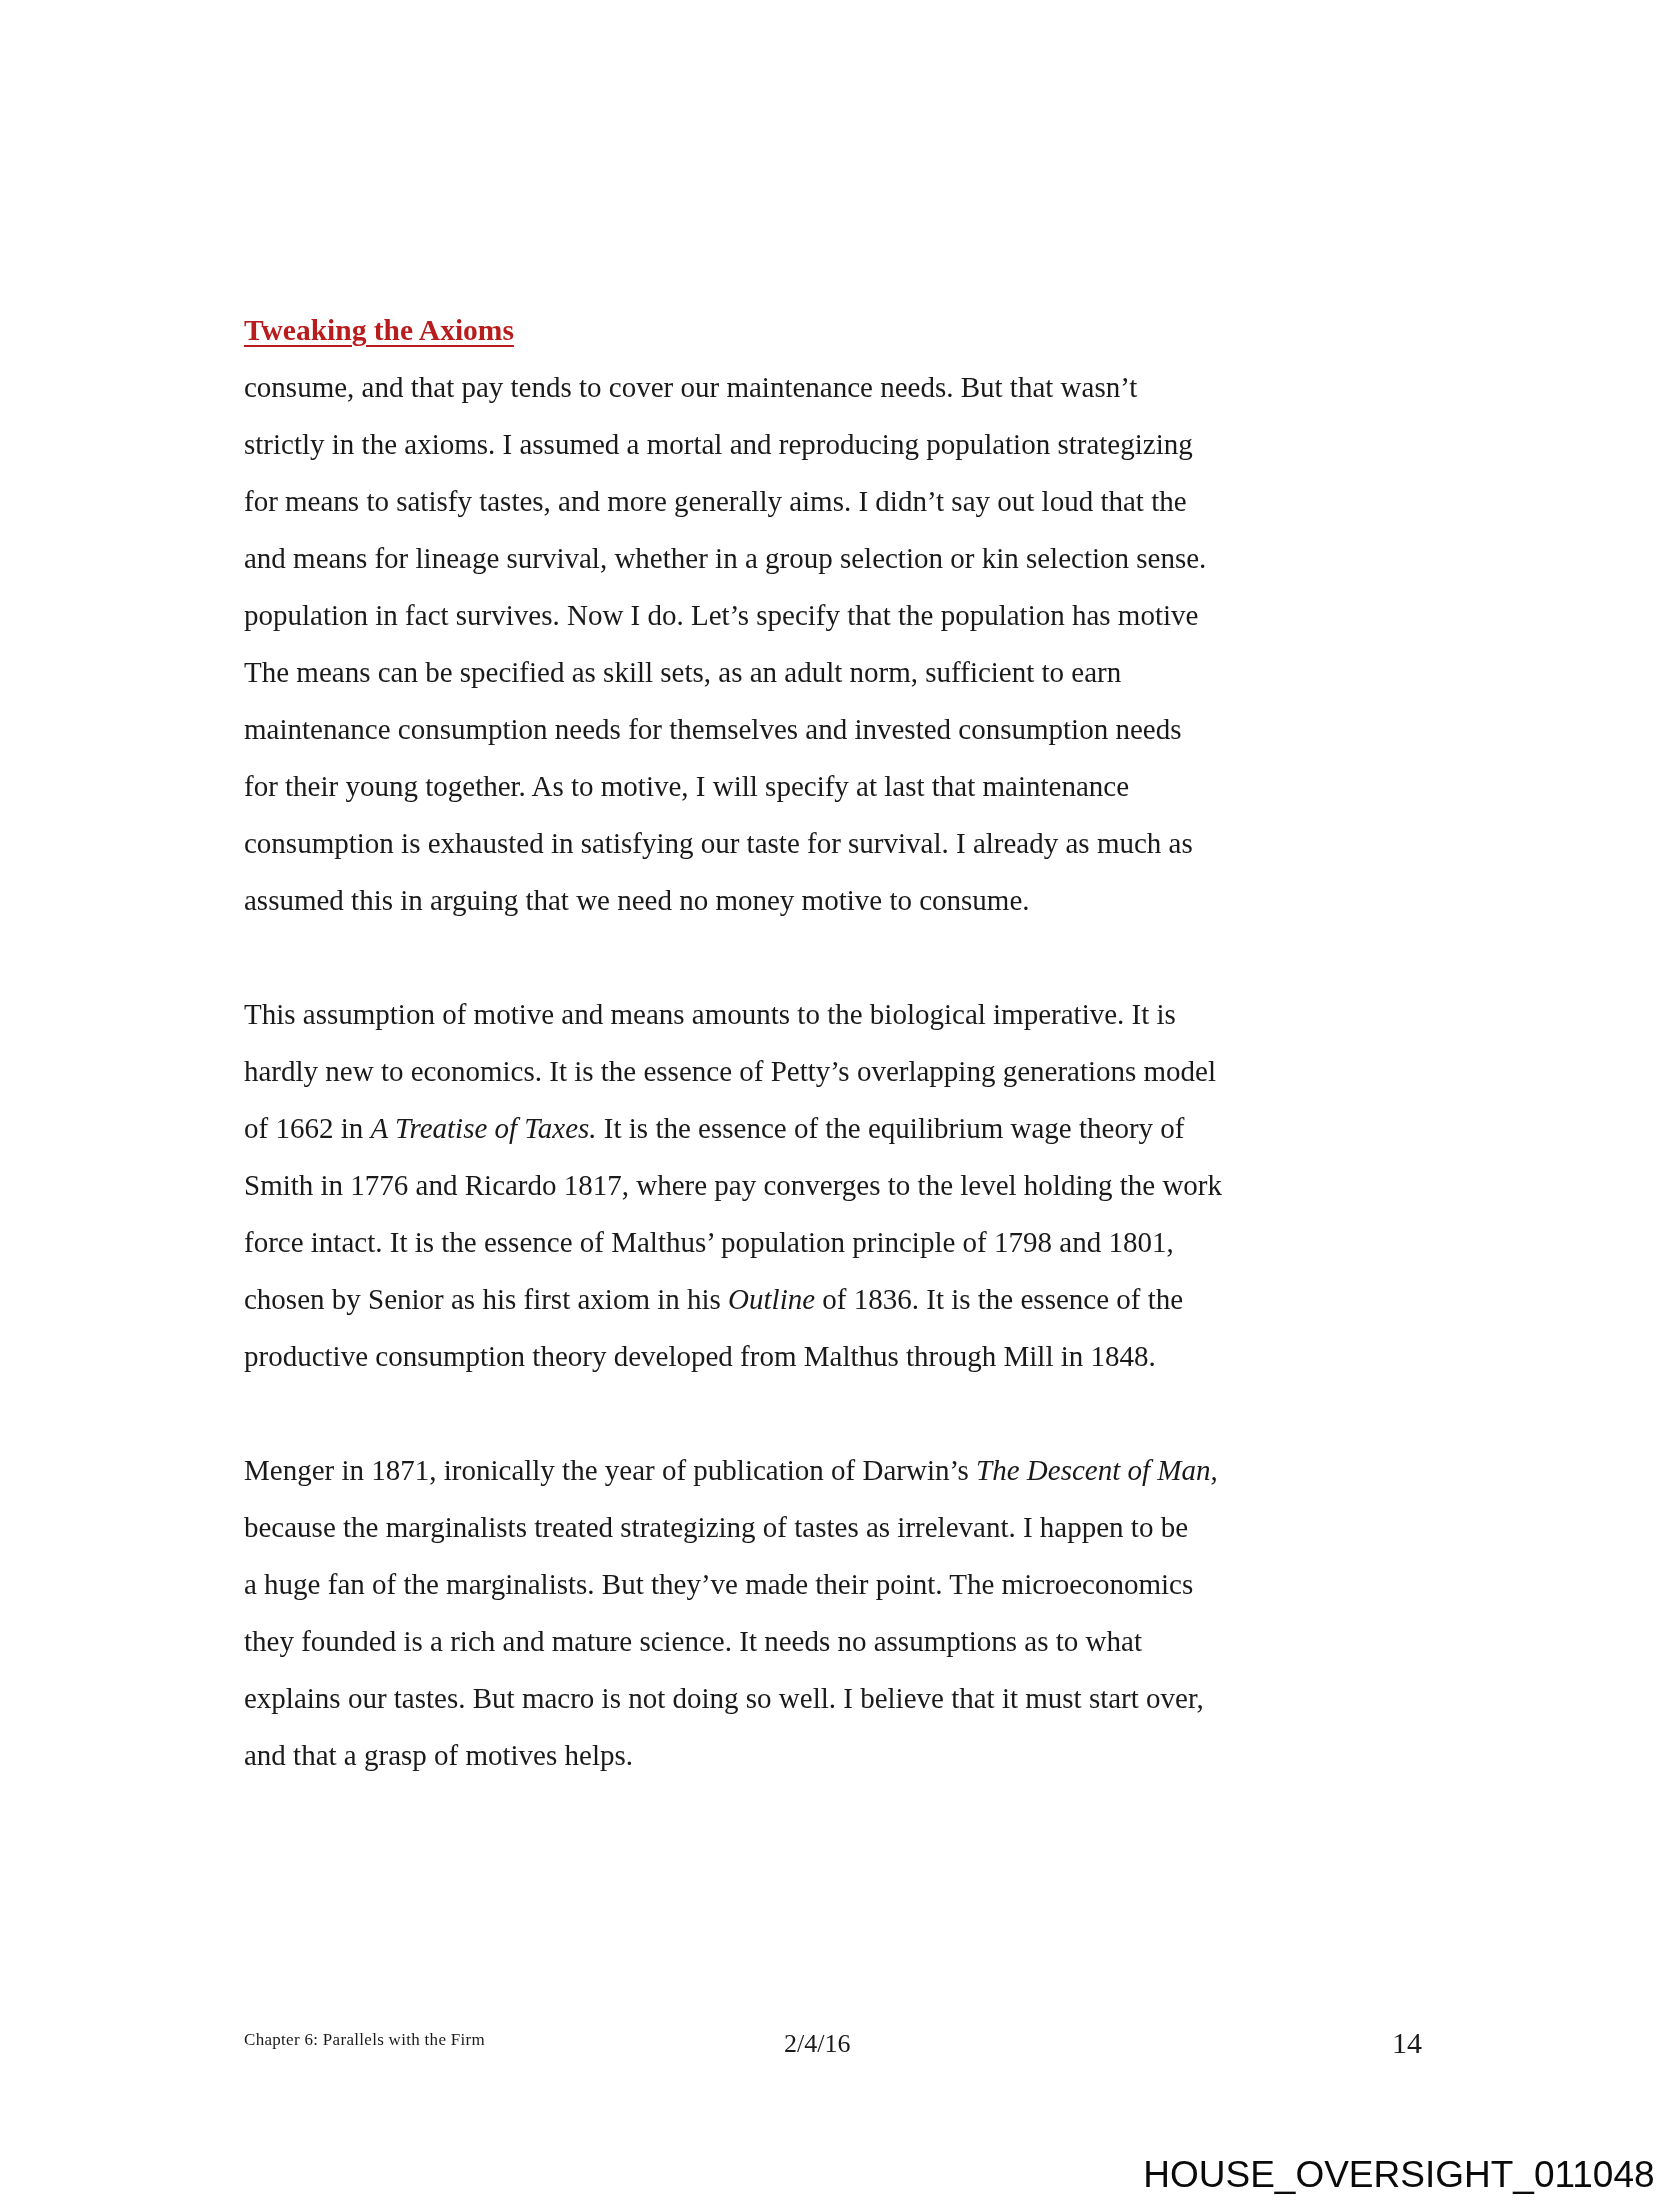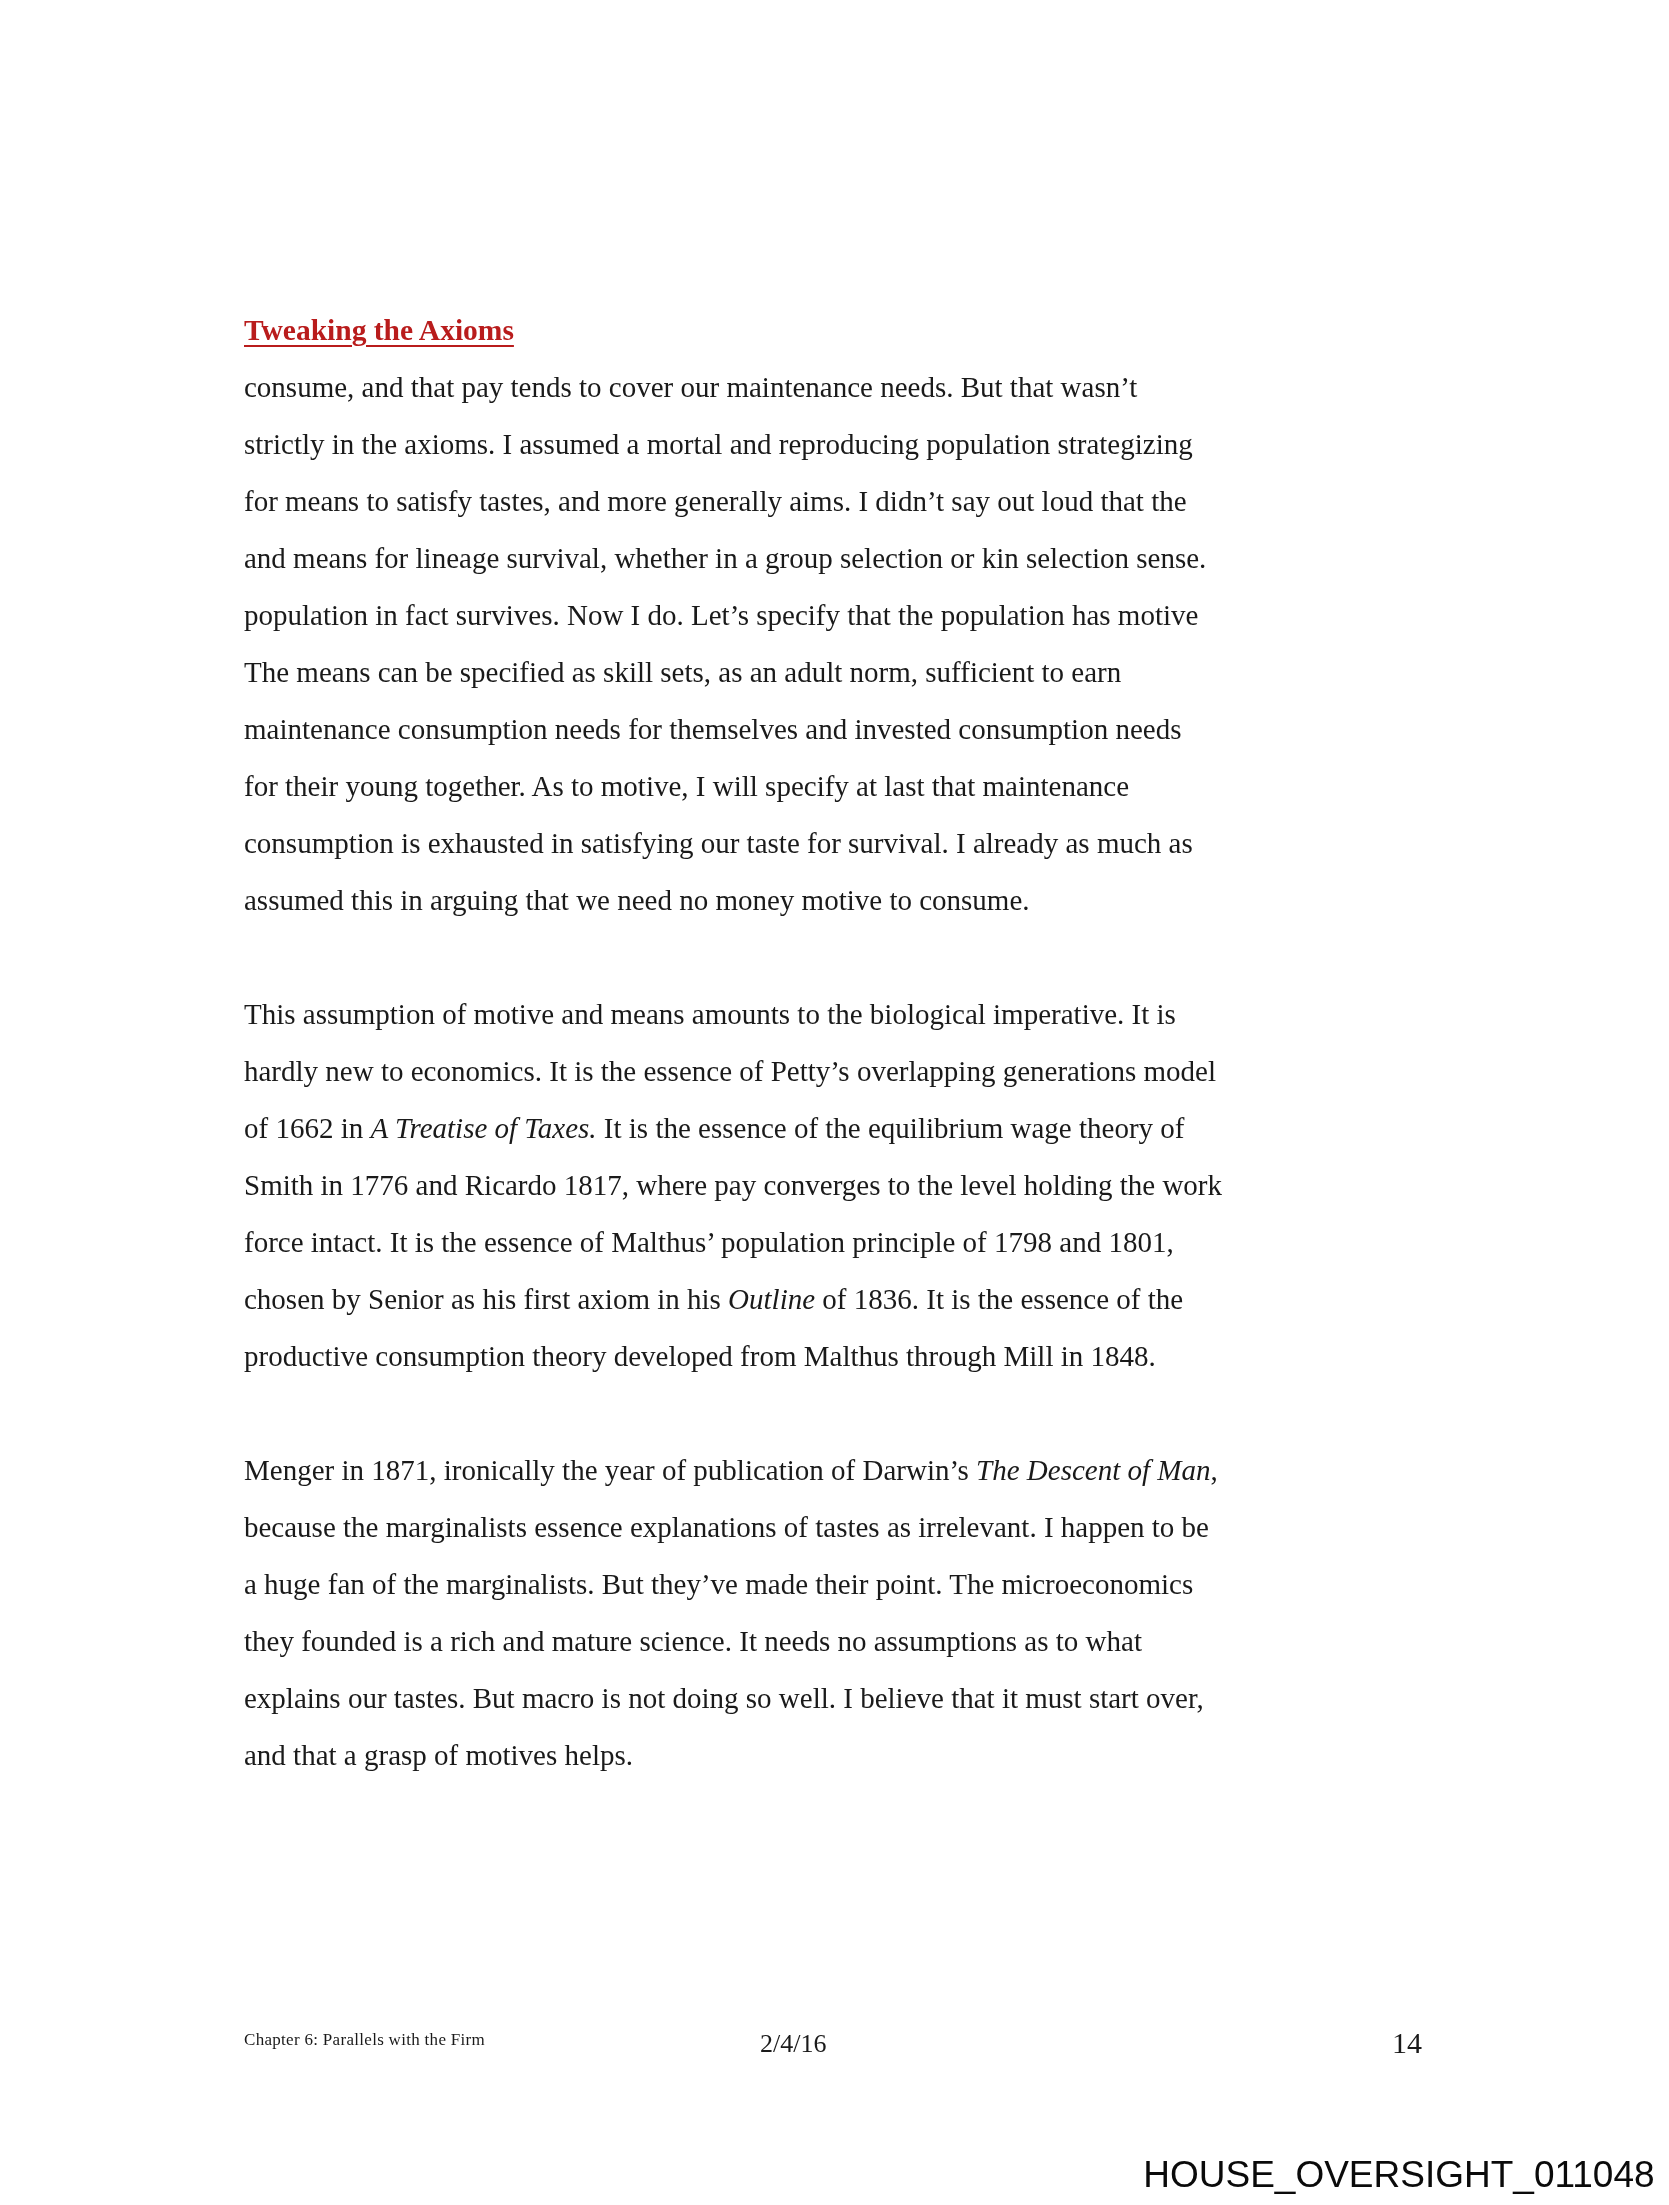--- a/index.html
+++ b/index.html
@@ -56,21 +56,21 @@
   .footer-chapter {
     position: absolute;
     left: 0;
     top: 0;
     font-size: 17px;
     line-height: 1;
     letter-spacing: 0.3px;
   }
   .footer-date {
     position: absolute;
-    left: 516px;
+    left: 540px;
     top: 0;
     font-size: 26px;
     line-height: 1;
   }
   .footer-page-number {
     position: absolute;
     right: 16px;
     top: -2.6px;
     font-size: 30px;
     line-height: 1;
@@ -111,21 +111,21 @@
           <div class="line"><span>This assumption of motive and means amounts to the biological imperative. It is</span></div>
           <div class="line"><span>hardly new to economics. It is the essence of Petty’s overlapping generations model</span></div>
           <div class="line"><span>of 1662 in </span><span class="italic">A Treatise of Taxes.</span><span> It is the essence of the equilibrium wage theory of</span></div>
           <div class="line"><span>Smith in 1776 and Ricardo 1817, where pay converges to the level holding the work</span></div>
           <div class="line"><span>force intact. It is the essence of Malthus’ population principle of 1798 and 1801,</span></div>
           <div class="line"><span>chosen by Senior as his first axiom in his </span><span class="italic">Outline</span><span> of 1836. It is the essence of the</span></div>
           <div class="line"><span>productive consumption theory developed from Malthus through Mill in 1848.</span></div>
         </div>
         <div class="paragraph">
           <div class="line"><span>Menger in 1871, ironically the year of publication of Darwin’s </span><span class="italic">The Descent of Man</span><span>,</span></div>
-          <div class="line"><span>because the marginalists essence explanations of tastes as irrelevant. I happen to be</span></div>
+          <div class="line"><span>because the marginalists treated strategizing of tastes as irrelevant. I happen to be</span></div>
           <div class="line"><span>a huge fan of the marginalists. But they’ve made their point. The microeconomics</span></div>
           <div class="line"><span>they founded is a rich and mature science. It needs no assumptions as to what</span></div>
           <div class="line"><span>explains our tastes. But macro is not doing so well. I believe that it must start over,</span></div>
           <div class="line"><span>and that a grasp of motives helps.</span></div>
         </div>
       </div>
   </div>
 
   <div class="footer">
     <span class="footer-chapter">Chapter 6: Parallels with the Firm</span>

